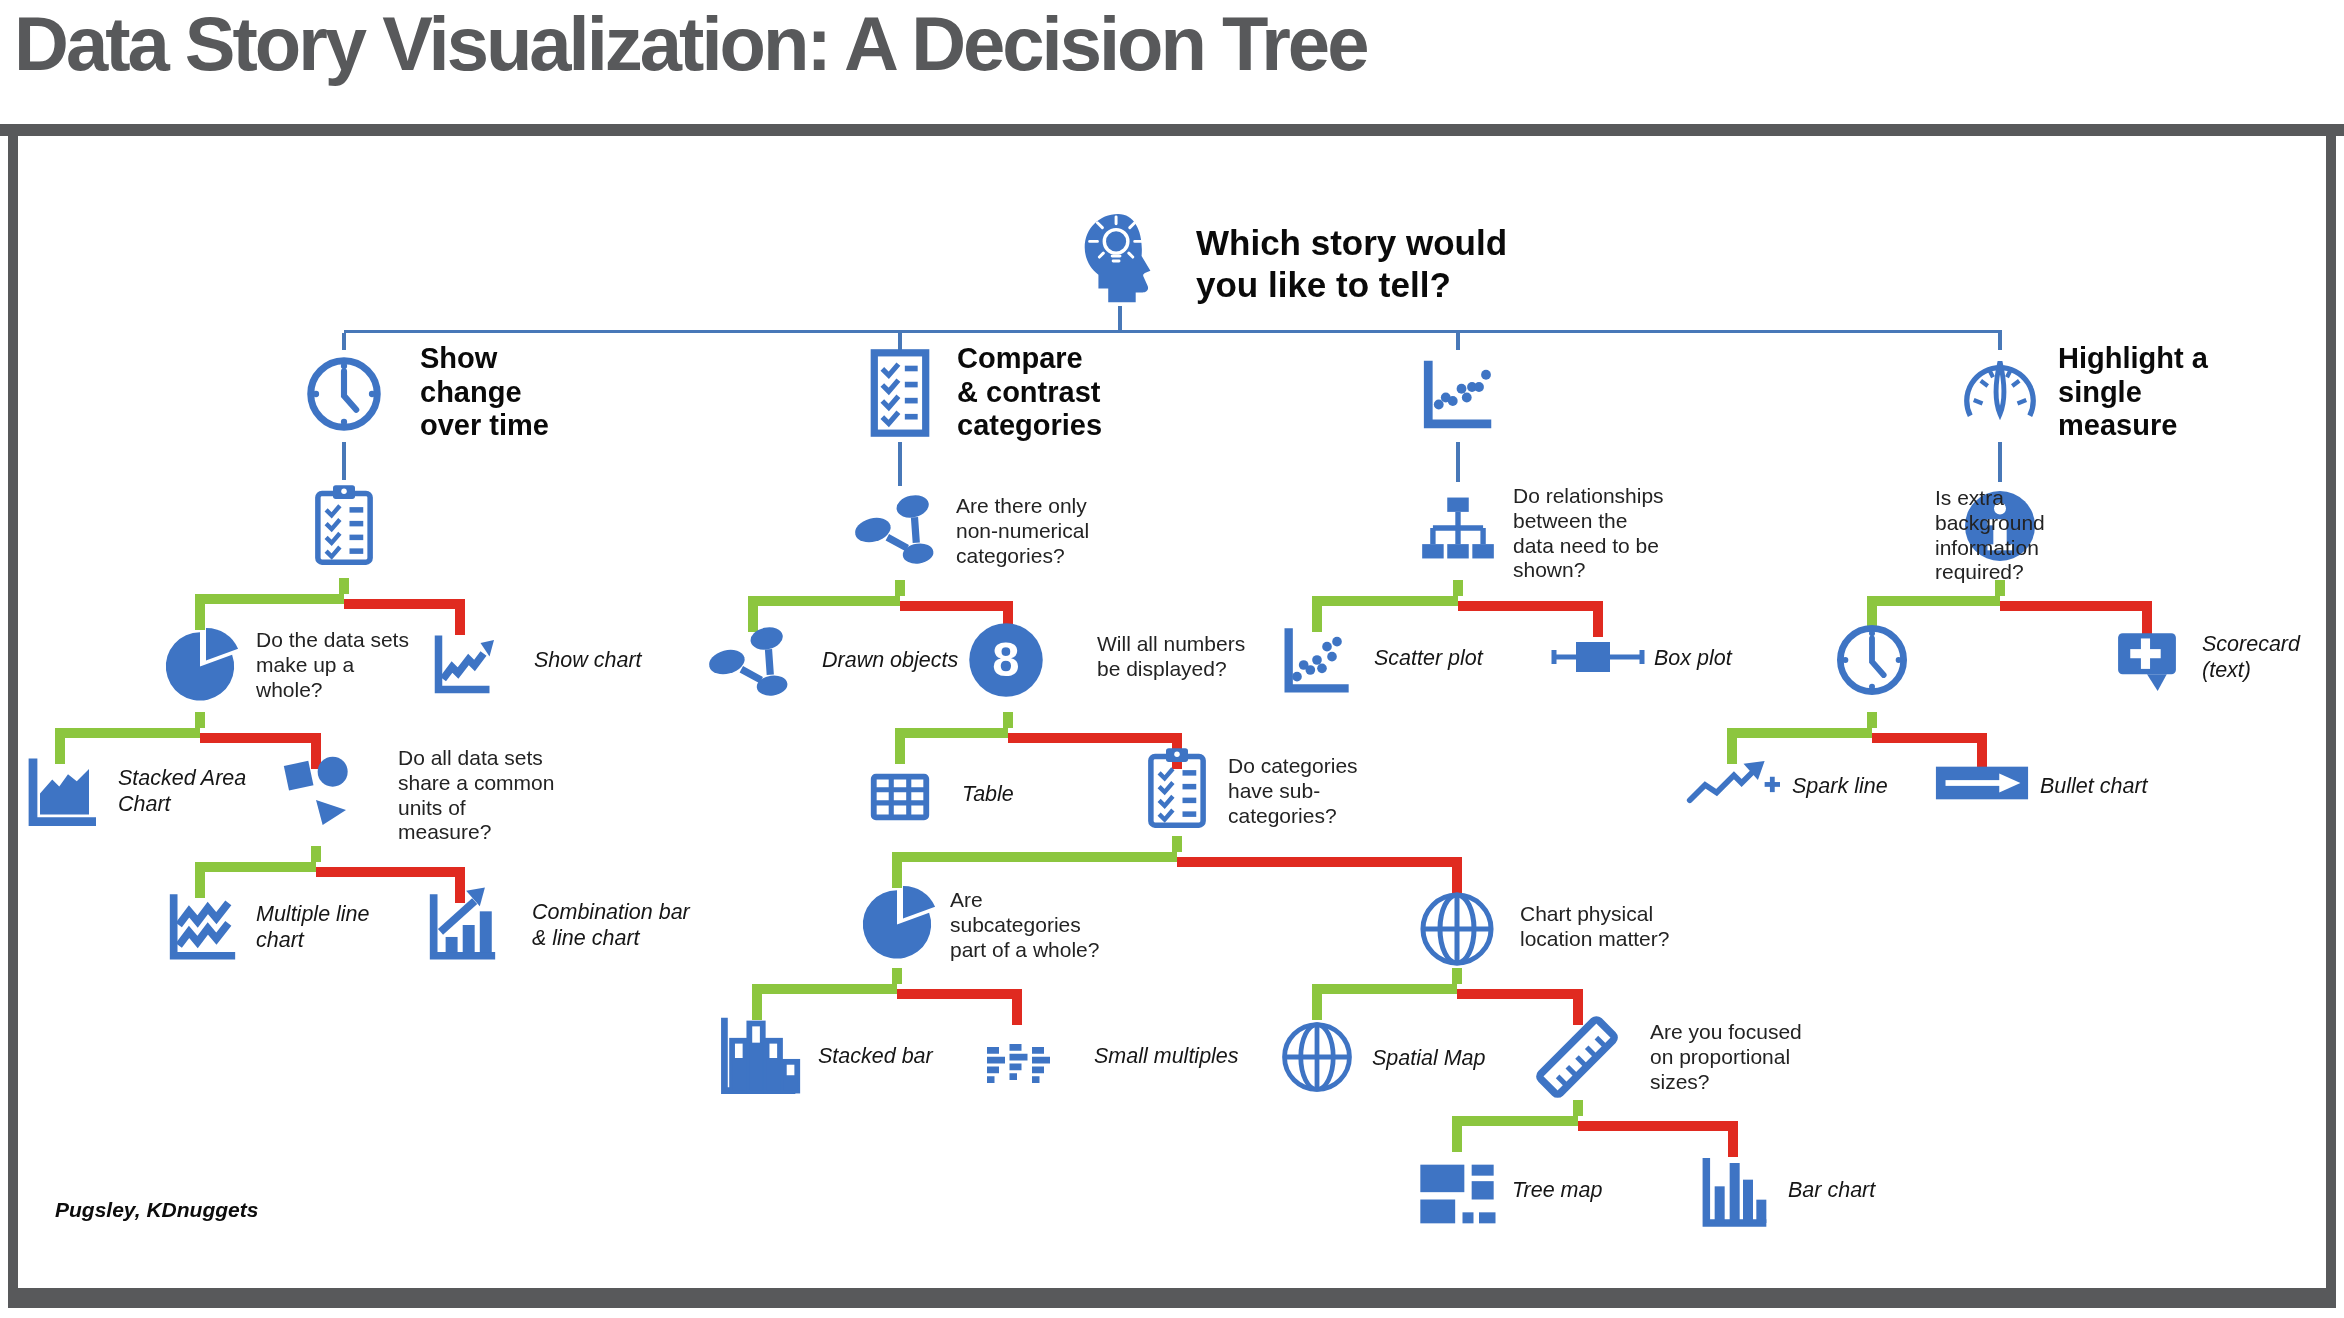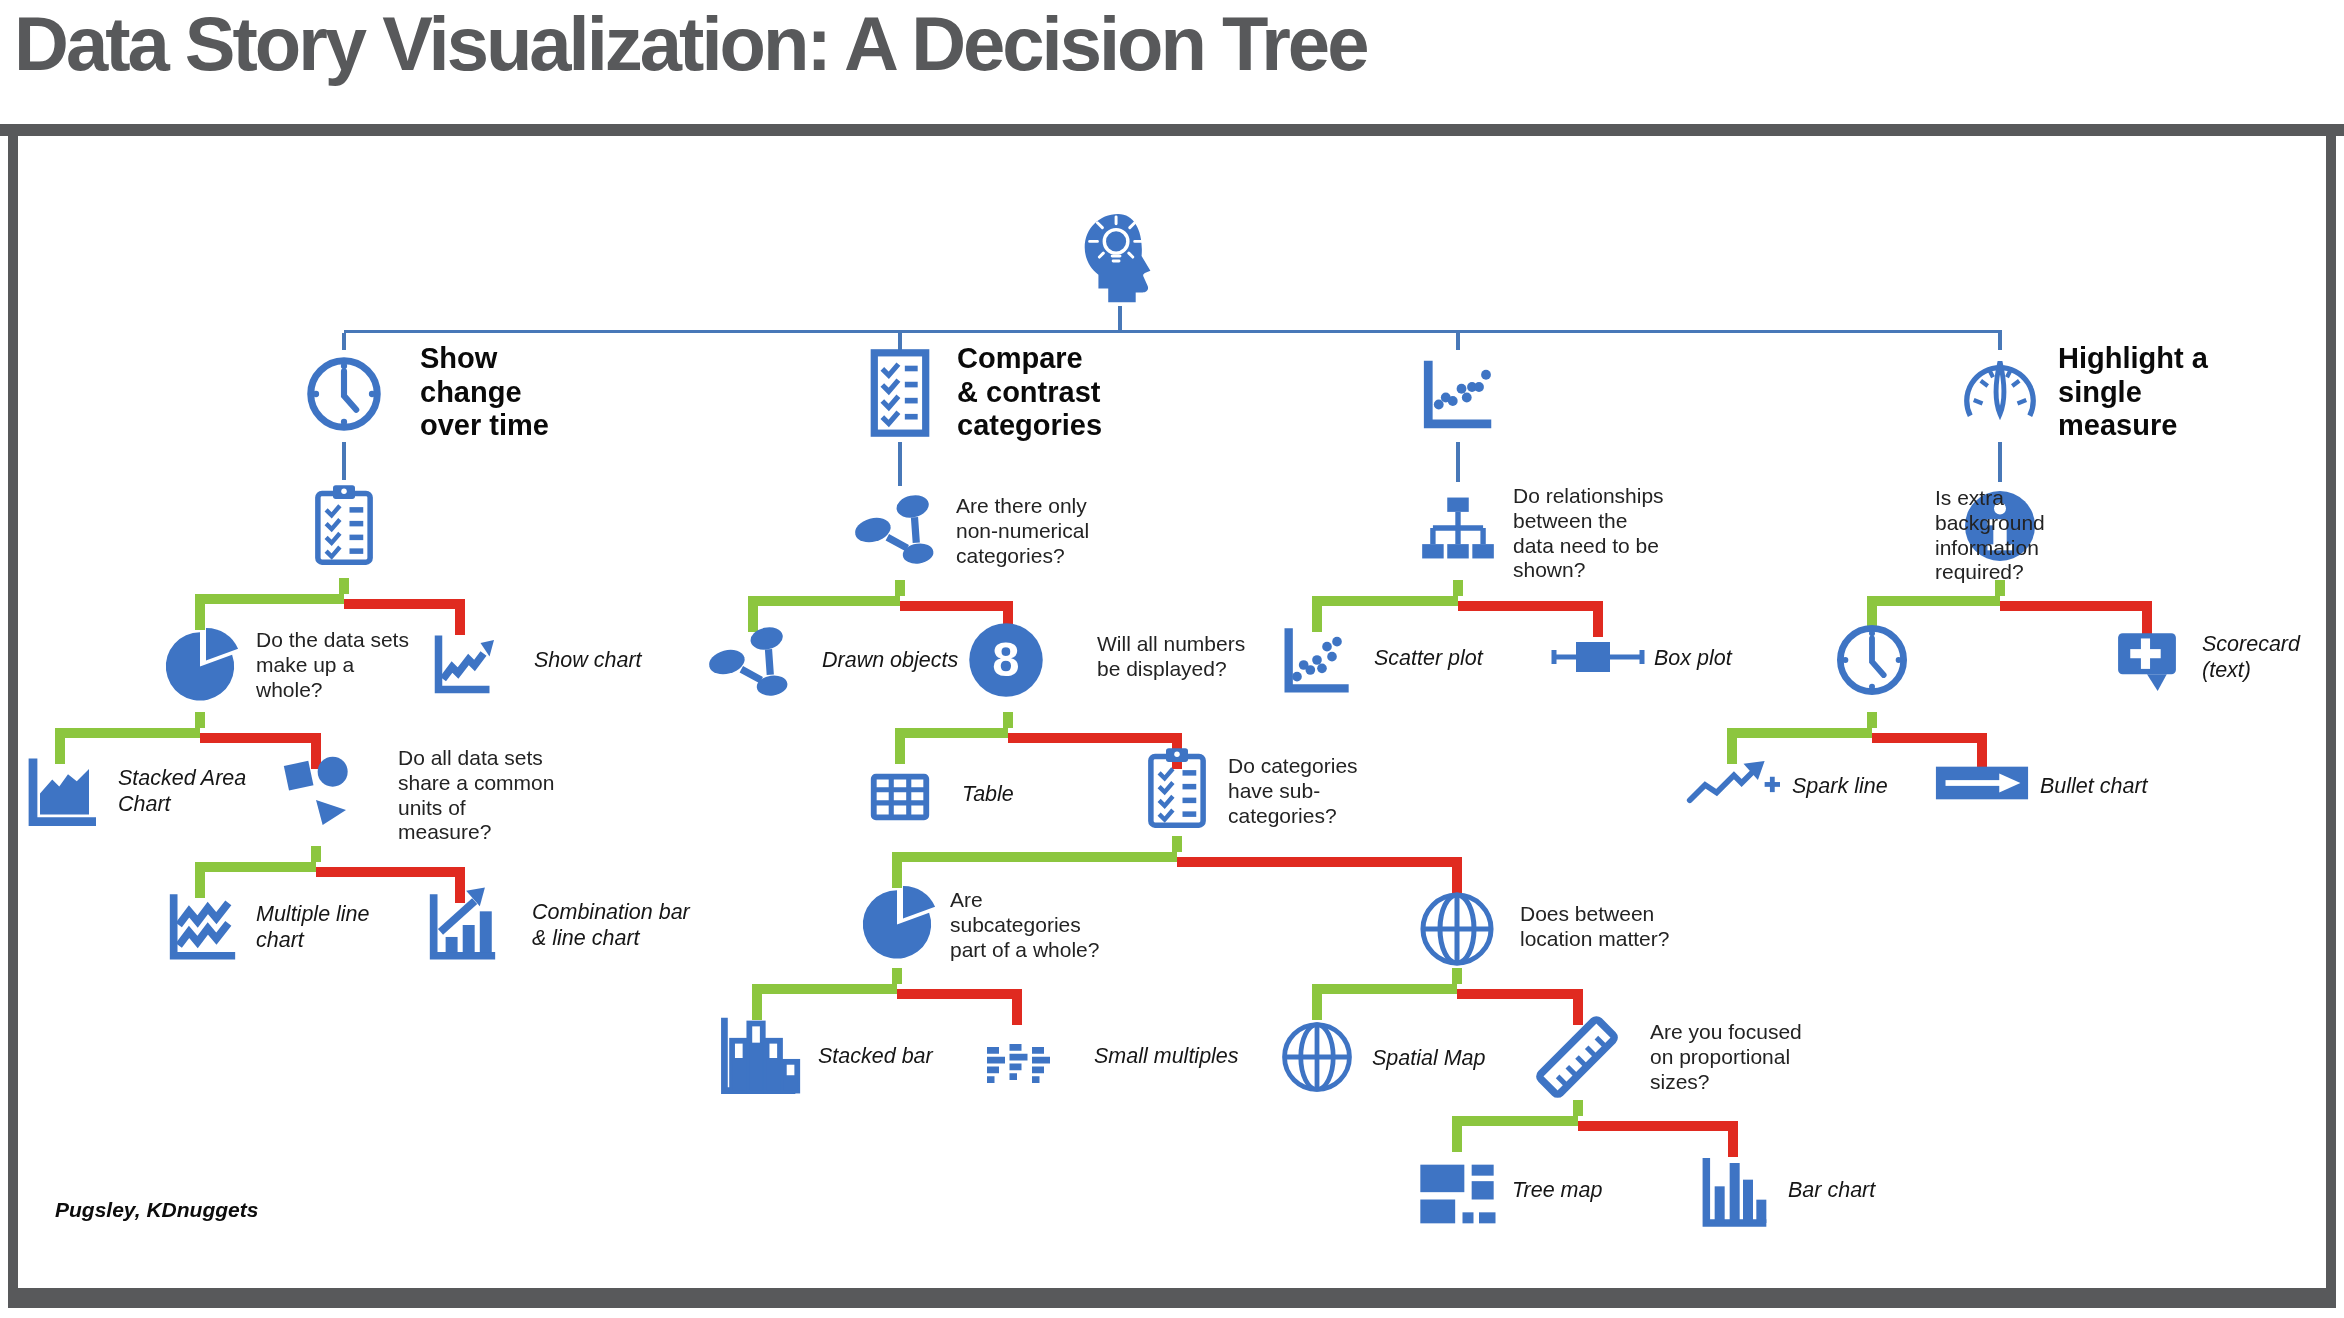--- a/index.html
+++ b/index.html
@@ -95,20 +95,22 @@
     <div class="line" style="left: 1727px; top: 728px; width: 10px; height: 36px; background: rgb(140, 198, 63);"></div>
     <div class="line" style="left: 1872px; top: 733px; width: 115px; height: 10px; background: rgb(224, 42, 32);"></div>
     <div class="line" style="left: 1977px; top: 733px; width: 10px; height: 36px; background: rgb(224, 42, 32);"></div>
     <div class="icon" style="left: 1072px; top: 210px; width: 96px; height: 102px;">
       <svg viewBox="0 0 96 104" width="100%" height="100%" fill="none">
         <path fill="#3E74C4" d="M46 4 C27 4 12 19 12 38 c0 12 6 22 14 28 v14 h10 v14 h28 V84 h7 c4 0 7-3 5-7 l-4-9 c-1-2 0-3 2-4 l5-2 -9-15 C72 24 64 4 46 4 Z"></path>
     <circle cx="44" cy="32" r="12" stroke="#fff" stroke-width="3.5"></circle>
     <path stroke="#fff" stroke-width="3" stroke-linecap="round" d="M44 14 v-7 M30 18 l-5 -5 M58 18 l5 -5 M25 32 h-8 M63 32 h8 M31 44 l-4 4 M57 44 l4 4 M40 47 h8 M41 52 h6"></path>
       </svg>
     </div>
+    <div class="lbl lbl-root" style="left: 1196px; top: 222px; width: 380px;">Which story would
+you like to tell?</div>
     <div class="icon" style="left: 302px; top: 352px; width: 84px; height: 84px;">
       <svg viewBox="0 0 48 48" width="100%" height="100%" fill="none">
         <circle cx="24" cy="24" r="19" stroke="#3E74C4" stroke-width="4"></circle>
     <circle cx="24" cy="8" r="1.8" fill="#3E74C4"></circle>
         <circle cx="24" cy="40" r="1.8" fill="#3E74C4"></circle>
     <circle cx="8" cy="24" r="1.8" fill="#3E74C4"></circle>
         <circle cx="40" cy="24" r="1.8" fill="#3E74C4"></circle>
     <path d="M24 11 V25 L31 33" stroke="#3E74C4" stroke-width="3.5" stroke-linecap="round"></path>
       </svg>
     </div>
@@ -265,21 +267,21 @@
     <div class="lbl lbl-question" style="left: 950px; top: 888px; width: 195px;">Are
 subcategories
 part of a whole?</div>
     <div class="icon" style="left: 1414px; top: 886px; width: 86px; height: 86px;">
       <svg viewBox="0 0 48 48" width="100%" height="100%" fill="none">
         <circle cx="24" cy="24" r="19" stroke="#3E74C4" stroke-width="2.8"></circle>
     <ellipse cx="24" cy="24" rx="9.5" ry="19" stroke="#3E74C4" stroke-width="2.8"></ellipse>
     <path d="M5 24 H43 M24 5 V43" stroke="#3E74C4" stroke-width="2.8"></path>
       </svg>
     </div>
-    <div class="lbl lbl-question" style="left: 1520px; top: 902px; width: 195px;">Does between
+    <div class="lbl lbl-question" style="left: 1520px; top: 902px; width: 195px;">Chart physical
 location matter?</div>
     <div class="icon" style="left: 711px; top: 1012px; width: 92px; height: 92px;">
       <svg viewBox="0 0 48 48" width="100%" height="100%" fill="none">
         <path d="M7 3 V41 H44" stroke="#3E74C4" stroke-width="3.5"></path>
     <rect x="11" y="15" width="7" height="26" stroke="#3E74C4" stroke-width="3"></rect>
         <rect x="11" y="24" width="7" height="17" fill="#3E74C4"></rect>
     <rect x="20" y="6" width="7" height="35" stroke="#3E74C4" stroke-width="3"></rect>
         <rect x="20" y="16" width="7" height="25" fill="#3E74C4"></rect>
     <rect x="29" y="15" width="7" height="26" stroke="#3E74C4" stroke-width="3"></rect>
         <rect x="29" y="24" width="7" height="17" fill="#3E74C4"></rect>

